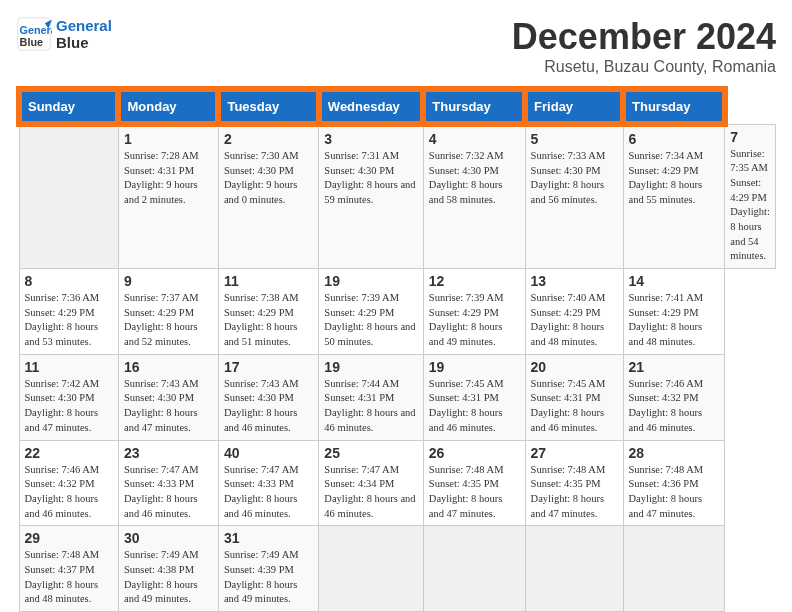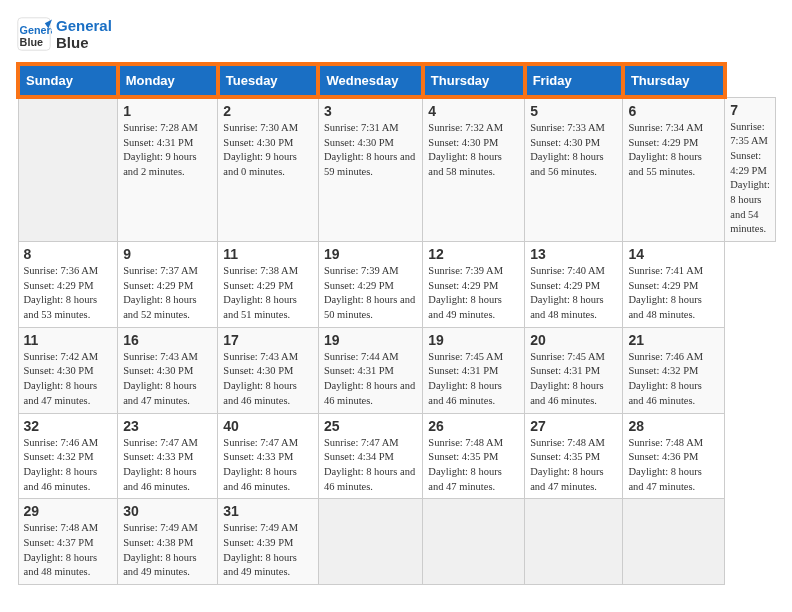--- a/index.html
+++ b/index.html
@@ -42,21 +42,21 @@
       border-collapse: collapse;
       font-size: 11px;
     }
     thead tr th {
       background: #1a6fc4;
       color: #fff;
       padding: 7px 6px;
       text-align: left;
       font-size: 13px;
       font-weight: bold;
-      border: 4px solid #f97316;
+      border: 6px solid #f97316;
     }
     tbody tr td {
       border: 1px solid #ccc;
       vertical-align: top;
       padding: 4px 5px;
       width: 14.28%;
       min-height: 80px;
       color: #333;
       background: #fff;
     }
@@ -88,20 +88,24 @@
       <rect x="2" y="2" width="36" height="36" rx="4" fill="#fff" stroke="#ddd" stroke-width="1"></rect>
       <text x="4" y="20" font-family="Arial" font-size="12" font-weight="bold" fill="#1a6fc4">General</text>
       <text x="4" y="33" font-family="Arial" font-size="12" font-weight="bold" fill="#333">Blue</text>
       <polygon points="32,8 40,4 36,14" fill="#1a6fc4"></polygon>
     </svg>
     <div>
       <div style="font-size:15px;font-weight:bold;color:#1a6fc4;">General</div>
       <div style="font-size:15px;font-weight:bold;color:#333;">Blue</div>
     </div>
   </div>
+  <div class="title-section">
+    <div class="month-title">December 2024</div>
+    <div class="subtitle">Rusetu, Buzau County, Romania</div>
+  </div>
 </div>
 
 <table>
   <thead>
     <tr>
     <th>Sunday</th>
         <th>Monday</th>
         <th>Tuesday</th>
         <th>Wednesday</th>
         <th>Thursday</th>
@@ -196,21 +200,21 @@
           <span class="day-number">20</span>
           <div class="day-info">Sunrise: 7:45 AM<br>Sunset: 4:31 PM<br>Daylight: 8 hours and 46 minutes.</div>
         </td>
         <td>
           <span class="day-number">21</span>
           <div class="day-info">Sunrise: 7:46 AM<br>Sunset: 4:32 PM<br>Daylight: 8 hours and 46 minutes.</div>
         </td>
       </tr>
       <tr>
         <td>
-          <span class="day-number">32</span>
+          <span class="day-number">22</span>
           <div class="day-info">Sunrise: 7:46 AM<br>Sunset: 4:32 PM<br>Daylight: 8 hours and 46 minutes.</div>
         </td>
         <td>
           <span class="day-number">23</span>
           <div class="day-info">Sunrise: 7:47 AM<br>Sunset: 4:33 PM<br>Daylight: 8 hours and 46 minutes.</div>
         </td>
         <td>
           <span class="day-number">40</span>
           <div class="day-info">Sunrise: 7:47 AM<br>Sunset: 4:33 PM<br>Daylight: 8 hours and 46 minutes.</div>
         </td>

